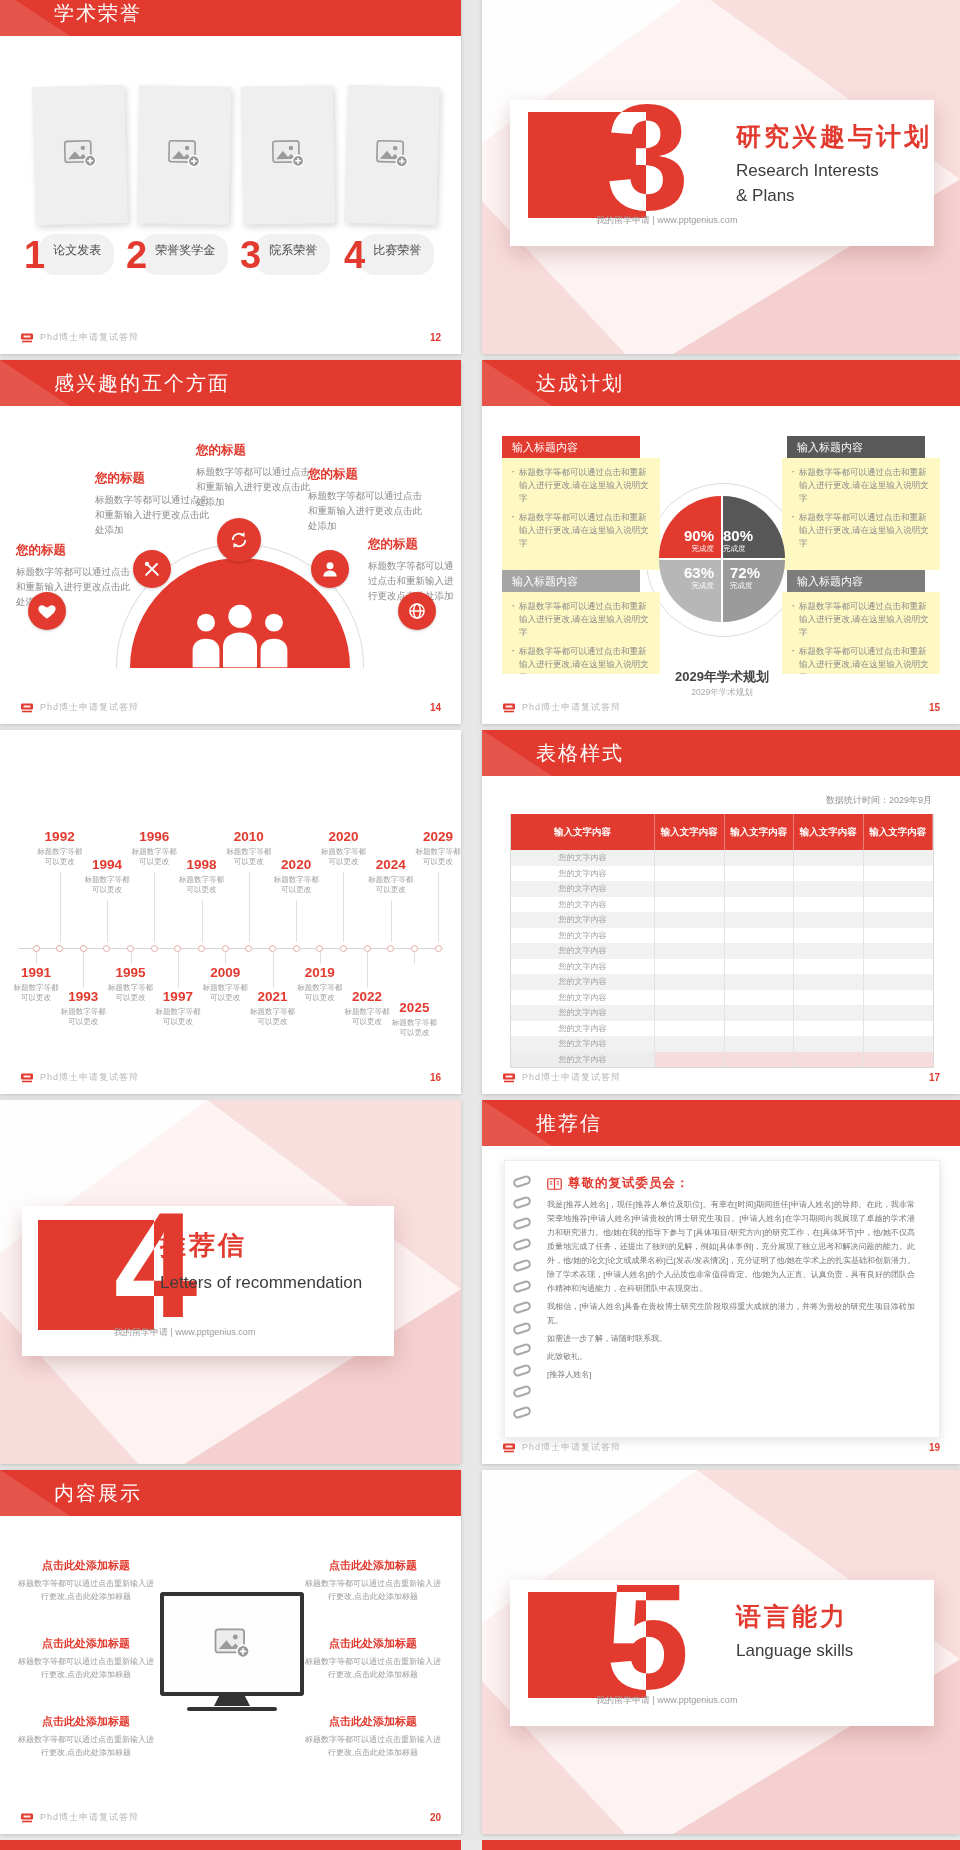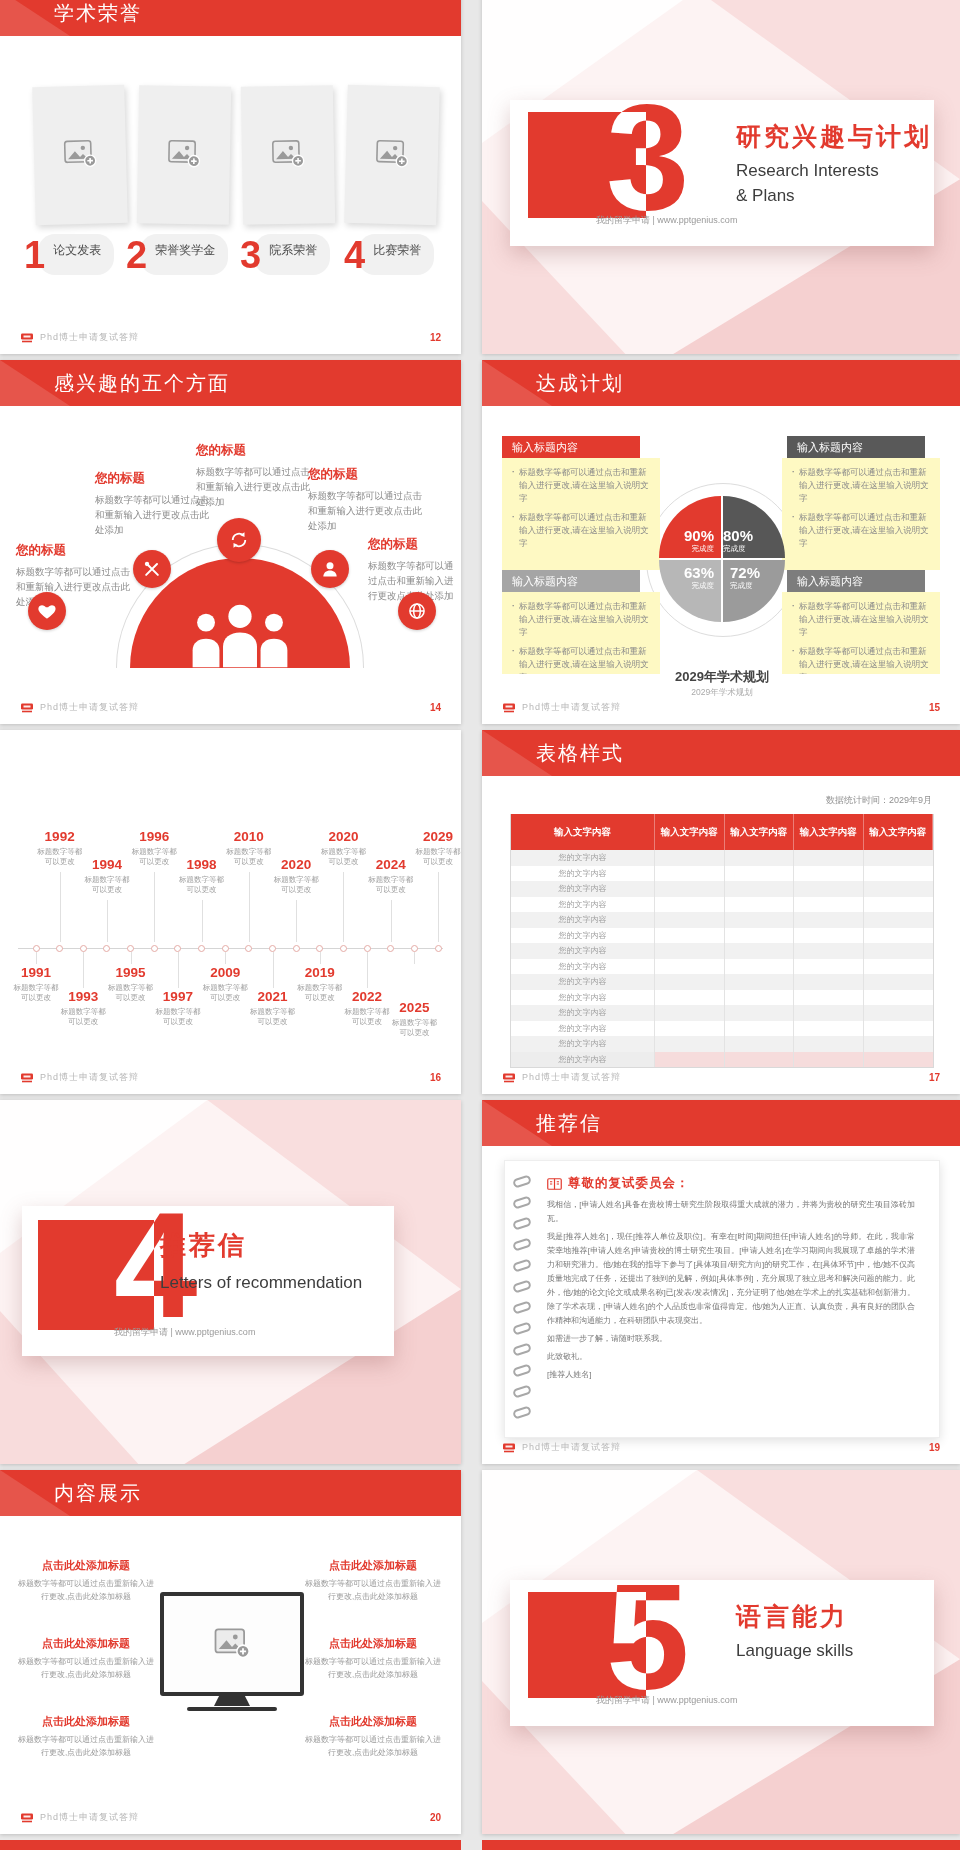--- a/index.html
+++ b/index.html
@@ -689,22 +689,22 @@
     <div class="notebook" id="notebook">
       <div class="lcontent">
         <div class="lhead">
           <svg viewBox="0 0 20 16" fill="none" stroke="#e23a2e" stroke-width="1.6">
             <rect x="1" y="1" width="18" height="14" rx="1.5"></rect>
               <path d="M10 1v14M4 5h3M4 8h3M13 5h3M13 8h3"></path>
           </svg>
           <span class="lheadtxt">尊敬的复试委员会：</span>
         </div>
         <div id="letterBody">
+            <p class="lp">我是[推荐人姓名]，现任[推荐人单位及职位]。有幸在[时间]期间担任[申请人姓名]的导师。在此，我非常荣幸地推荐[申请人姓名]申请贵校的博士研究生项目。[申请人姓名]在学习期间向我展现了卓越的学术潜力和研究潜力。他/她在我的指导下参与了[具体项目/研究方向]的研究工作，在[具体环节]中，他/她不仅高质量地完成了任务，还提出了独到的见解，例如[具体事例]，充分展现了独立思考和解决问题的能力。此外，他/她的论文[论文或成果名称]已[发表/发表情况]，充分证明了他/她在学术上的扎实基础和创新潜力。除了学术表现，[申请人姓名]的个人品质也非常值得肯定。他/她为人正直、认真负责，具有良好的团队合作精神和沟通能力，在科研团队中表现突出。</p>
             <p class="lp">我相信，[申请人姓名]具备在贵校博士研究生阶段取得重大成就的潜力，并将为贵校的研究生项目添砖加瓦。</p>
-            <p class="lp">我是[推荐人姓名]，现任[推荐人单位及职位]。有幸在[时间]期间担任[申请人姓名]的导师。在此，我非常荣幸地推荐[申请人姓名]申请贵校的博士研究生项目。[申请人姓名]在学习期间向我展现了卓越的学术潜力和研究潜力。他/她在我的指导下参与了[具体项目/研究方向]的研究工作，在[具体环节]中，他/她不仅高质量地完成了任务，还提出了独到的见解，例如[具体事例]，充分展现了独立思考和解决问题的能力。此外，他/她的论文[论文或成果名称]已[发表/发表情况]，充分证明了他/她在学术上的扎实基础和创新潜力。除了学术表现，[申请人姓名]的个人品质也非常值得肯定。他/她为人正直、认真负责，具有良好的团队合作精神和沟通能力，在科研团队中表现突出。</p>
             <p class="lp">如需进一步了解，请随时联系我。</p>
             <p class="lp">此致敬礼。</p>
             <p class="lp">[推荐人姓名]</p>
           </div>
       </div>
     <div class="ring" style="top: 16px;"></div>
         <div class="ring" style="top: 37px;"></div>
         <div class="ring" style="top: 58px;"></div>
         <div class="ring" style="top: 79px;"></div>
         <div class="ring" style="top: 100px;"></div>

